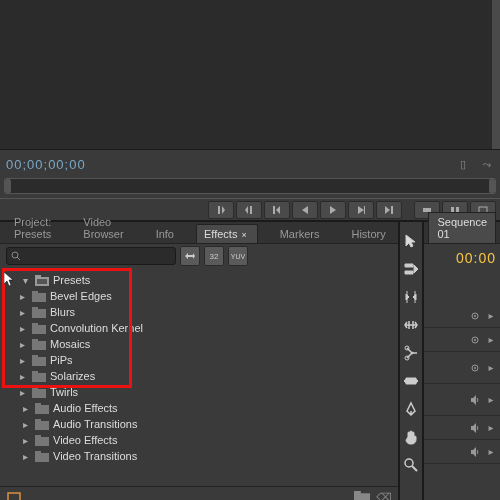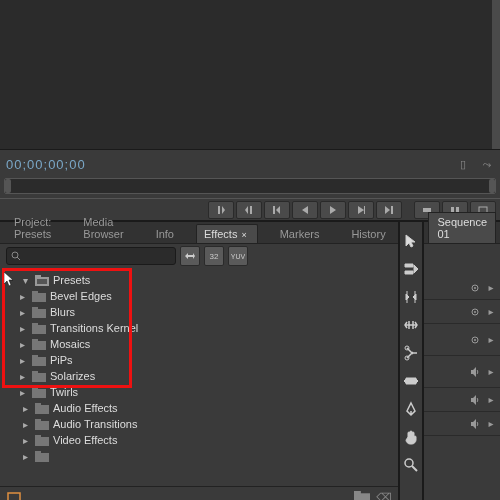--- a/index.html
+++ b/index.html
@@ -132,21 +132,21 @@
         <rect x="1" y="2" width="8" height="6" fill="none" stroke="#aaa"></rect>
       </svg>
     </div>
 </div>
 
 <div class="panel-area">
   <div class="left-panel">
 
     <div class="tabs">
       <div class="tab">Project: Presets</div>
-      <div class="tab">Media Browser</div>
+      <div class="tab">Video Browser</div>
       <div class="tab">Info</div>
       <div class="tab active"><span>Effects</span><span class="tab-x">×</span></div>
       <div class="tab">Markers</div>
       <div class="tab">History</div>
       <div class="panel-menu">▾≡</div>
     </div>
 
     <div class="search-row">
       <div class="search-box">
         <svg viewBox="0 0 10 10">
@@ -203,21 +203,21 @@
           <span>Blurs</span>
         </div>
       <div class="tree-item indent-1">
           <span class="arrow">▸</span>
           <span class="folder-ico">
             <svg viewBox="0 0 14 11">
               <rect x="0" y="2" width="14" height="9" fill="#777"></rect>
               <rect x="0" y="0" width="6" height="3" fill="#777"></rect>
             </svg>
           </span>
-          <span>Transitions Kernel</span>
+          <span>Convolution Kernel</span>
         </div>
       <div class="tree-item indent-1">
           <span class="arrow">▸</span>
           <span class="folder-ico">
             <svg viewBox="0 0 14 11">
               <rect x="0" y="2" width="14" height="9" fill="#777"></rect>
               <rect x="0" y="0" width="6" height="3" fill="#777"></rect>
             </svg>
           </span>
           <span>Mosaics</span>
@@ -284,20 +284,21 @@
           <span>Video Effects</span>
         </div>
       <div class="tree-item">
           <span class="arrow">▸</span>
           <span class="folder-ico">
             <svg viewBox="0 0 14 11">
               <rect x="0" y="2" width="14" height="9" fill="#777"></rect>
               <rect x="0" y="0" width="6" height="3" fill="#777"></rect>
             </svg>
           </span>
+          <span>Video Transitions</span>
         </div>
     </div>
 
     <div class="footer-row">
       <span class="footer-ico">
           <svg width="14" height="12" viewBox="0 0 14 12">
             <rect x="1" y="1" width="12" height="10" fill="none" stroke="#e09040" stroke-width="1.5"></rect>
           </svg>
         </span>
       <div class="footer-spacer"></div>
@@ -359,20 +360,21 @@
           <circle cx="6" cy="6" r="4" fill="none" stroke="#ccc" stroke-width="1.5"></circle>
           <line x1="9" y1="9" x2="14" y2="14" stroke="#ccc" stroke-width="2"></line>
         </svg>
       </div>
   </div>
 
   <div class="right-panel">
     <div class="seq-header">
       <div class="seq-tab">Sequence 01</div>
     </div>
+    <div class="seq-time">00:00</div>
     <div style="height:30px"></div>
     <div class="seq-tracks">
       <div class="track-row">
           <span class="trk-ico">
             <svg viewBox="0 0 12 12">
               <circle cx="6" cy="6" r="3" fill="none" stroke="#999"></circle>
               <circle cx="6" cy="6" r="1"></circle>
             </svg>
           </span>
           <span class="trk-ico">▸</span>

